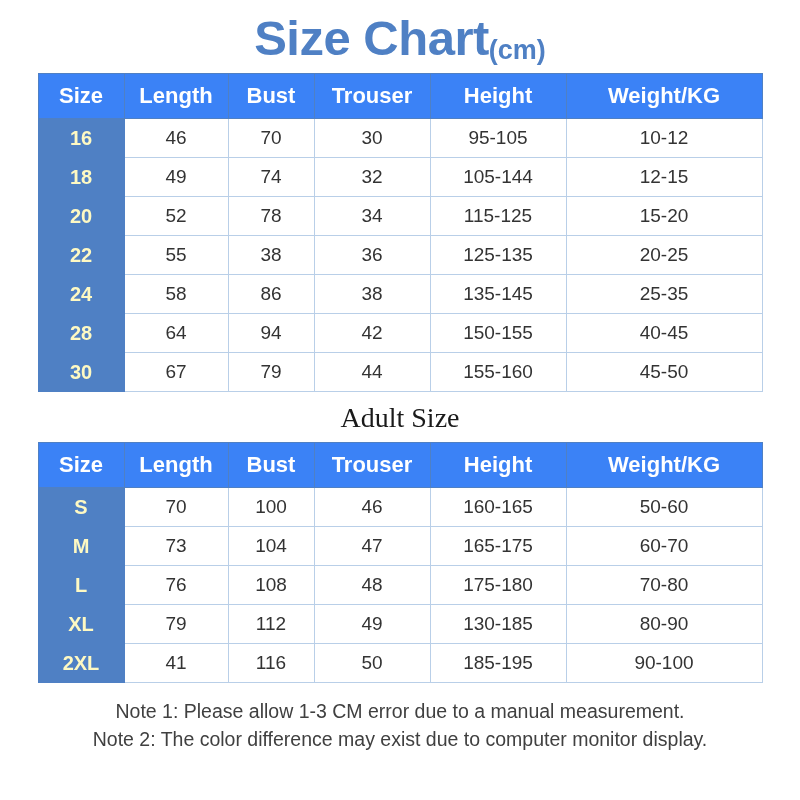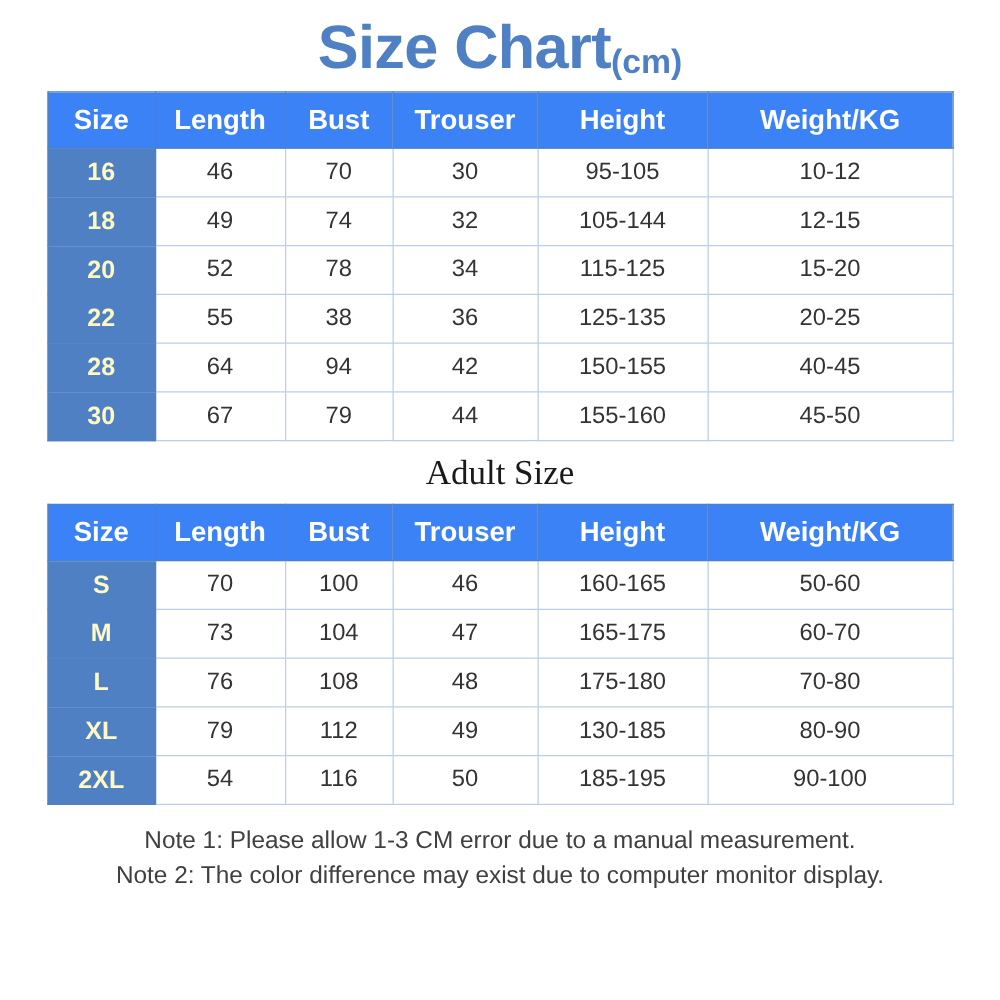--- a/index.html
+++ b/index.html
@@ -161,20 +161,28 @@
       </tr>
       <tr>
         <td class="sizecol">22</td>
         <td>55</td>
         <td>38</td>
         <td>36</td>
         <td>125-135</td>
         <td>20-25</td>
       </tr>
       <tr>
+        <td class="sizecol">24</td>
+        <td>58</td>
+        <td>86</td>
+        <td>38</td>
+        <td>135-145</td>
+        <td>25-35</td>
+      </tr>
+      <tr>
         <td class="sizecol">28</td>
         <td>64</td>
         <td>94</td>
         <td>42</td>
         <td>150-155</td>
         <td>40-45</td>
       </tr>
       <tr>
         <td class="sizecol">30</td>
         <td>67</td>
@@ -235,21 +243,21 @@
       <tr>
         <td class="sizecol">XL</td>
         <td>79</td>
         <td>112</td>
         <td>49</td>
         <td>130-185</td>
         <td>80-90</td>
       </tr>
       <tr>
         <td class="sizecol">2XL</td>
-        <td>54</td>
+        <td>41</td>
         <td>116</td>
         <td>50</td>
         <td>185-195</td>
         <td>90-100</td>
       </tr>
     </tbody>
   </table>
 
   <div class="notes">
     <div>Note 1: Please allow 1-3 CM error due to a manual measurement.</div>

